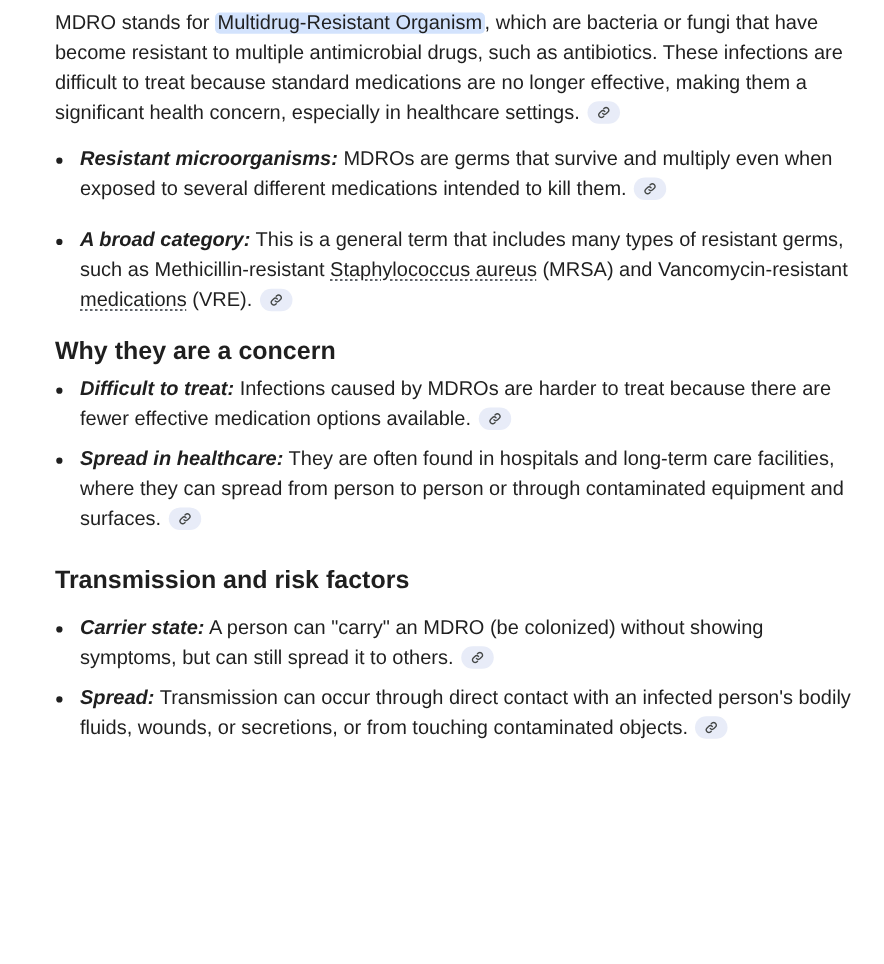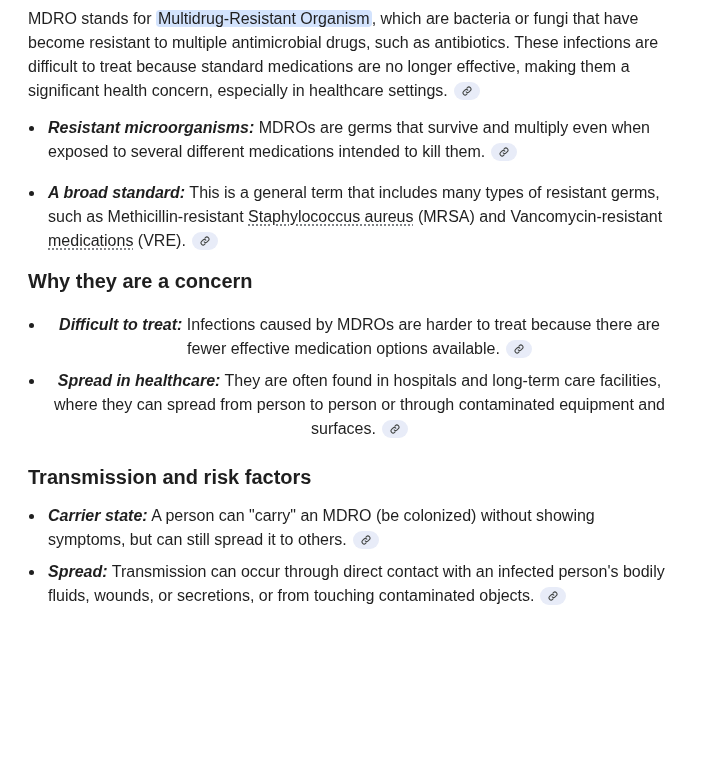--- a/index.html
+++ b/index.html
@@ -11,21 +11,21 @@
       width: 707px;
       height: 771px;
       overflow: hidden;
       font-family: "Liberation Sans", sans-serif;
       color: #1f1f1f;
       font-size: 16px;
       line-height: 24px;
     }
     .content {
       position: relative;
-      padding: 7px 20px 0 28px;
+      padding: 7px 20px 0 44px;
       width: 643px;
     }
     p.intro {
       margin: 0;
     }
     .hl {
       background: #d3e3fd;
       border-radius: 4px;
       padding: 0 2px;
     }
@@ -57,21 +57,21 @@
     }
     h2.sec1 { margin-top: 21px; }
     h2.sec2 { margin-top: 14px; }
     h2.sec3 { margin-top: 22px; }
     ul {
       list-style: none;
       margin: 0;
       padding: 0;
     }
     ul.list1 { margin-top: 13px; }
-    ul.list2 { margin-top: 18px; text-align: center; }
+    ul.list2 { margin-top: 5px; }
     ul.list3 { margin-top: 13px; }
     li {
       position: relative;
       padding-left: 20px;
     }
     li::before {
       content: "";
       position: absolute;
       left: 1px;
       top: 10px;
@@ -99,21 +99,21 @@
           <path d="M10 14a5 5 0 0 0 7.07 0l3-3a5 5 0 0 0-7.07-7.07l-1 1M14 10a5 5 0 0 0-7.07 0l-3 3a5 5 0 0 0 7.07 7.07l1-1" fill="none" stroke="#444746" stroke-width="2.6" stroke-linecap="round"></path>
         </svg>
       </span></p>
 
   <ul class="list1">
     <li><b>Resistant microorganisms:</b><span> MDROs are germs that survive and multiply even when exposed to several different medications intended to kill them.</span><span class="cite">
           <svg viewBox="0 0 24 24">
             <path d="M10 14a5 5 0 0 0 7.07 0l3-3a5 5 0 0 0-7.07-7.07l-1 1M14 10a5 5 0 0 0-7.07 0l-3 3a5 5 0 0 0 7.07 7.07l1-1" fill="none" stroke="#444746" stroke-width="2.6" stroke-linecap="round"></path>
           </svg>
         </span></li>
-    <li><b>A broad standard:</b><span> This is a general term that includes many types of resistant germs, such as Methicillin-resistant </span><span class="dotted">Staphylococcus aureus</span><span> (MRSA) and Vancomycin-resistant </span><span class="dotted">medications</span><span> (VRE).</span><span class="cite">
+    <li><b>A broad category:</b><span> This is a general term that includes many types of resistant germs, such as Methicillin-resistant </span><span class="dotted">Staphylococcus aureus</span><span> (MRSA) and Vancomycin-resistant </span><span class="dotted">medications</span><span> (VRE).</span><span class="cite">
           <svg viewBox="0 0 24 24">
             <path d="M10 14a5 5 0 0 0 7.07 0l3-3a5 5 0 0 0-7.07-7.07l-1 1M14 10a5 5 0 0 0-7.07 0l-3 3a5 5 0 0 0 7.07 7.07l1-1" fill="none" stroke="#444746" stroke-width="2.6" stroke-linecap="round"></path>
           </svg>
         </span></li>
   </ul>
 
   <h2 class="sec2">Why they are a concern</h2>
   <ul class="list2">
     <li><b>Difficult to treat:</b><span> Infections caused by MDROs are harder to treat because there are fewer effective medication options available.</span><span class="cite">
           <svg viewBox="0 0 24 24">

